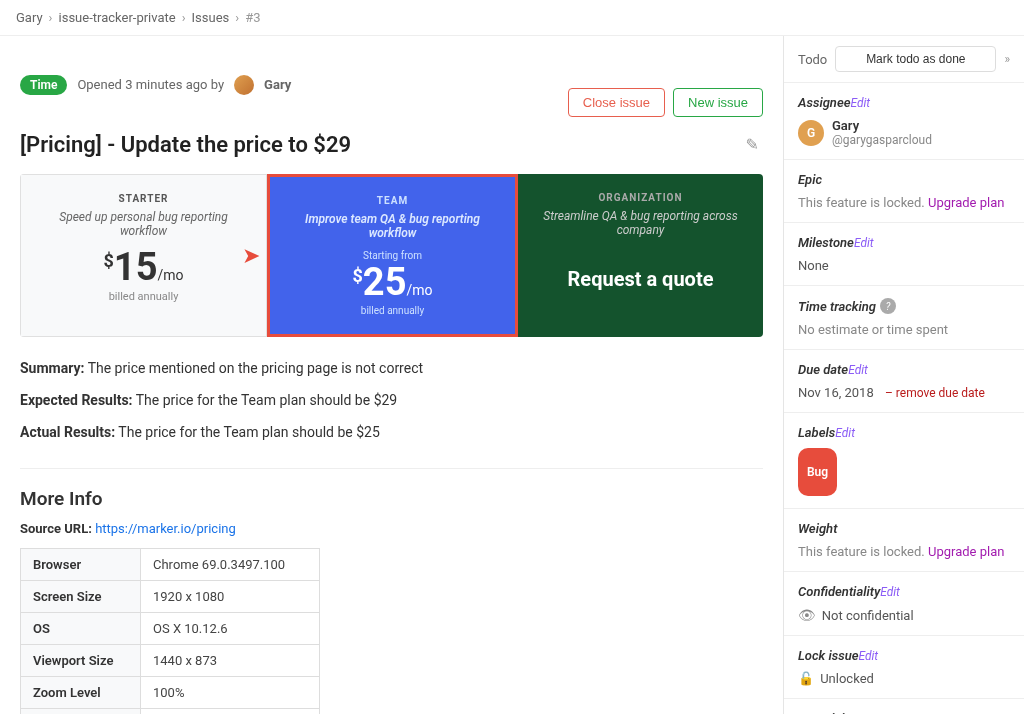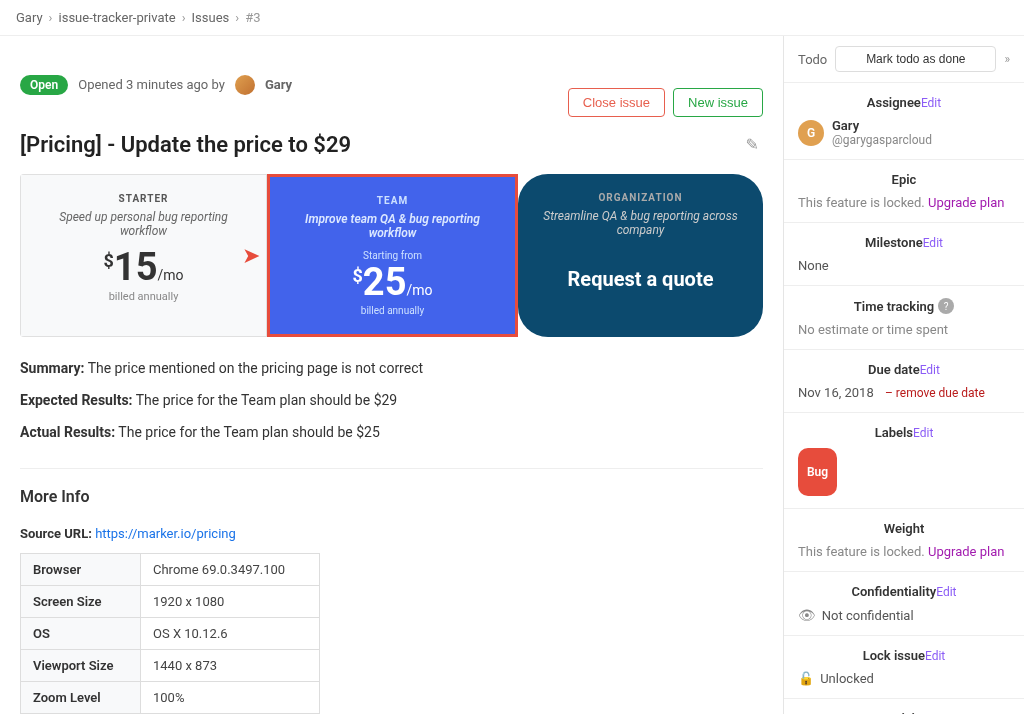--- a/index.html
+++ b/index.html
@@ -24,21 +24,21 @@
     .avatar-small { width: 20px; height: 20px; border-radius: 50%; background: #aaa; display: inline-block; overflow: hidden; vertical-align: middle; }
 
     .issue-title { display: flex; align-items: flex-start; justify-content: space-between; margin-bottom: 14px; }
     .issue-title h1 { font-size: 22px; font-weight: 600; color: #222; line-height: 1.3; }
     .edit-icon { color: #999; cursor: pointer; font-size: 16px; padding: 4px; flex-shrink: 0; }
 
     .pricing-image { width: 100%; border-radius: 4px; overflow: hidden; margin-bottom: 20px; display: flex; }
     .pricing-card { flex: 1; padding: 18px 14px; display: flex; flex-direction: column; align-items: center; justify-content: flex-start; }
     .card-starter { background: #f8f9fa; border: 1px solid #e0e0e0; }
     .card-team { background: #4263eb; color: #fff; position: relative; border: 3px solid #e74c3c; }
-    .card-org { background: #0c4a6e; color: #fff; border-radius: 30px; }
+    .card-org { background: #14532d; color: #fff; }
     .card-label { font-size: 10px; font-weight: 700; letter-spacing: 1px; text-transform: uppercase; margin-bottom: 6px; }
     .card-starter .card-label { color: #555; }
     .card-team .card-label { color: #cce0ff; }
     .card-org .card-label { color: #aaa; }
     .card-desc { font-size: 12px; text-align: center; margin-bottom: 10px; font-style: italic; }
     .card-starter .card-desc { color: #666; }
     .card-team .card-desc { color: #dce8ff; font-weight: 600; }
     .card-org .card-desc { color: #ccc; }
     .card-price { font-size: 38px; font-weight: 700; line-height: 1; }
     .card-price-sup { font-size: 18px; vertical-align: top; margin-top: 4px; display: inline-block; }
@@ -49,39 +49,39 @@
     .card-team .card-price-note { color: #cce0ff; font-size: 10px; }
     .card-starter .card-price-note { color: #888; }
     .card-org-quote { font-size: 20px; font-weight: 700; margin-top: 20px; }
 
     .issue-body { font-size: 14px; color: #333; margin-bottom: 24px; }
     .issue-body p { margin-bottom: 10px; line-height: 1.6; }
     .issue-body strong { font-weight: 700; }
 
     .divider { border: none; border-top: 1px solid #eee; margin: 18px 0; }
 
-    .more-info h2 { font-size: 16px; font-weight: 600; margin-bottom: 20px; }
+    .more-info h2 { font-size: 19px; font-weight: 600; margin-bottom: 11px; }
     .source-url { font-size: 13px; margin-bottom: 12px; }
     .source-url a { color: #1a73e8; text-decoration: none; }
 
     .info-table { border-collapse: collapse; width: auto; min-width: 300px; font-size: 13px; }
     .info-table td { border: 1px solid #ddd; padding: 8px 12px; }
     .info-table td:first-child { font-weight: 600; background: #f8f9fa; width: 120px; }
     .info-table td:last-child { color: #444; }
 
     
     .sidebar { width: 240px; overflow-y: auto; padding: 0; flex-shrink: 0; }
 
     .todo-bar { display: flex; align-items: center; padding: 10px 14px; border-bottom: 1px solid #eee; gap: 8px; }
     .todo-label { font-size: 13px; color: #666; flex-shrink: 0; }
     .todo-btn { flex: 1; border: 1px solid #ddd; background: #fff; padding: 5px 10px; font-size: 12px; border-radius: 4px; cursor: pointer; color: #333; text-align: center; }
     .todo-chevron { color: #999; font-size: 12px; cursor: pointer; }
 
     .sidebar-section { padding: 12px 14px; border-bottom: 1px solid #eee; }
-    .sidebar-section-header { display: flex; justify-content: center; align-items: center; margin-bottom: 8px; }
+    .sidebar-section-header { display: flex; justify-content: flex-start; align-items: center; margin-bottom: 8px; font-style: italic; }
     .sidebar-section-title { font-size: 13px; font-weight: 600; color: #333; }
     .sidebar-edit-link { font-size: 12px; color: #8b5cf6; cursor: pointer; text-decoration: none; }
 
     .assignee-row { display: flex; align-items: center; gap: 8px; }
     .avatar-med { width: 26px; height: 26px; border-radius: 50%; background: #e0a050; display: flex; align-items: center; justify-content: center; color: #fff; font-size: 12px; font-weight: 600; flex-shrink: 0; }
     .assignee-name { font-size: 13px; font-weight: 600; color: #333; }
     .assignee-handle { font-size: 12px; color: #888; }
 
     .locked-text { font-size: 13px; color: #888; }
     .upgrade-link { color: #a21caf; text-decoration: none; }
@@ -116,21 +116,21 @@
   <span>›</span>
   <span>#3</span>
 </div>
 
 <div class="layout">
 
   <div class="main">
 
     <div class="issue-header">
       <div class="issue-header-left">
-        <span class="badge-open">Open</span>
+        <span class="badge-open">Time</span>
         <span>Opened 3 minutes ago by</span>
         <span class="avatar-small" style="background: linear-gradient(135deg, #e0a050, #c07030);"></span>
         <strong>Gary</strong>
       </div>
       <div class="header-buttons">
         <button class="btn-outline btn-close">Close issue</button>
         <button class="btn-outline btn-new">New issue</button>
       </div>
     </div>
 

